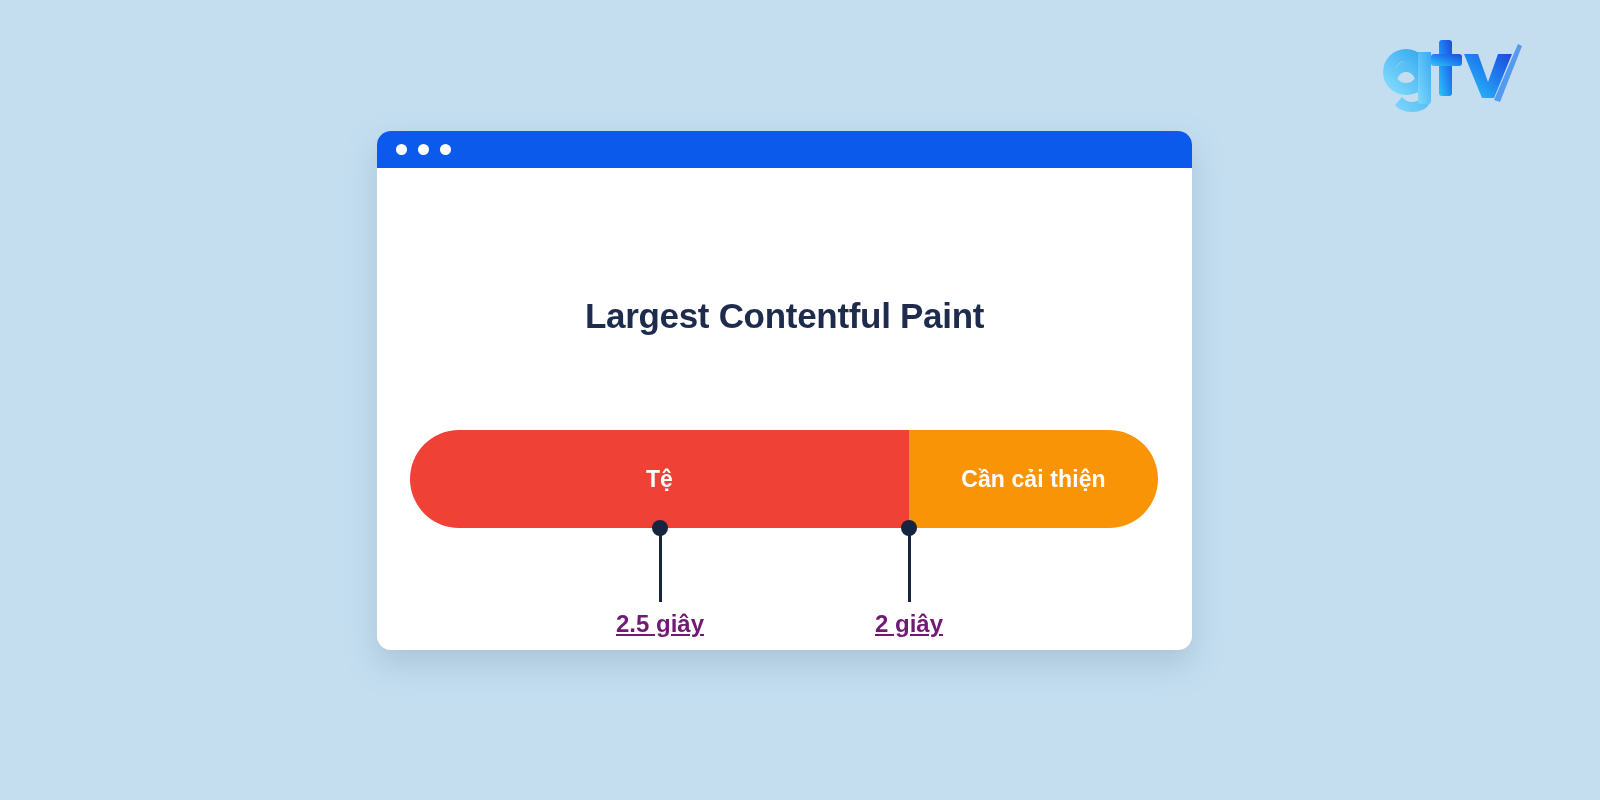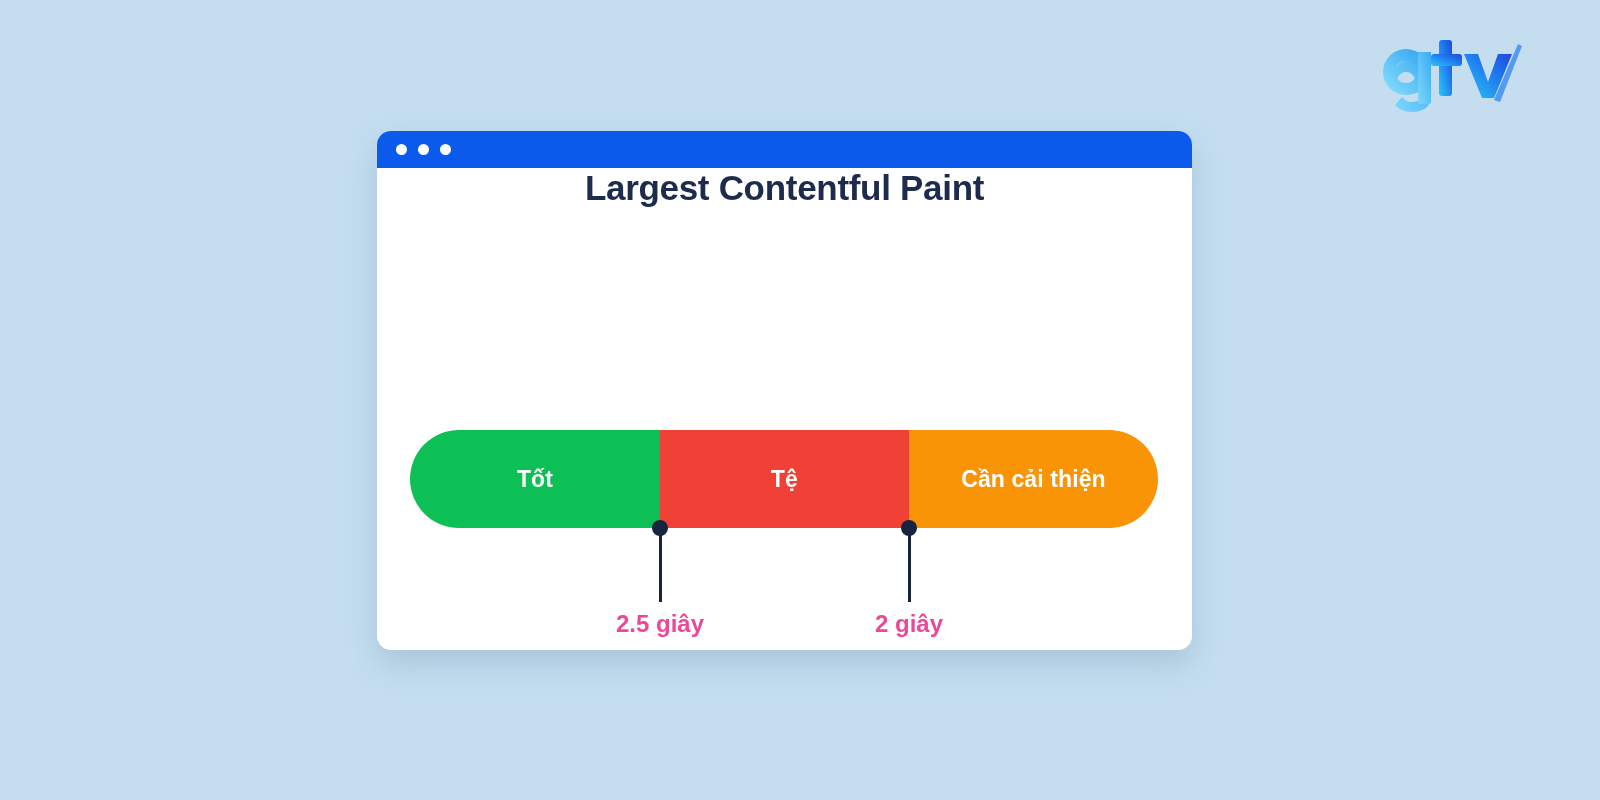--- a/index.html
+++ b/index.html
@@ -58,20 +58,21 @@
     height: 482px;
   }
 
   #page-title {
     text-align: center;
     color: #1d2b4c;
     font-size: 35px;
     font-weight: bold;
     letter-spacing: -0.3px;
     margin: 0;
+    padding-top: 128px;
   }
 
   
   #metric-bar {
     position: absolute;
     left: 33px;
     top: 262px;
     width: 748px;
     height: 98px;
     display: flex;
@@ -112,23 +113,24 @@
     top: 0;
     width: 3px;
     height: 74px;
     background: #16243f;
   }
   .marker-label {
     position: absolute;
     top: 82px;
     transform: translateX(-50%);
     white-space: nowrap;
-    color: #ec4899;
+    color: #701a75;
     font-size: 24px;
     font-weight: bold;
+    text-decoration: underline;
   }
 </style>
 </head>
 <body>
 
 <div id="brand-logo">
   <svg viewBox="0 0 140 82" width="140" height="82" aria-hidden="true">
     <defs>
       <linearGradient id="gtvGrad" x1="0" y1="1" x2="1" y2="0">
         <stop offset="0%" stop-color="#2bc8f7"></stop>
@@ -161,21 +163,20 @@
     <span class="window-dot"></span>
     <span class="window-dot"></span>
     <span class="window-dot"></span>
   </div>
 
   <div id="window-body">
 
     <h1 id="page-title">Largest Contentful Paint</h1>
 
     <div id="metric-bar">
-      <div class="bar-segment seg-good" style="flex:0 0 33.4%;">Tốt</div>
       <div class="bar-segment seg-poor" style="flex:1 1 auto;">Tệ</div>
       <div class="bar-segment seg-improve" style="flex:0 0 33.3%;">Cần cải thiện</div>
     </div>
 
     <div class="threshold-marker" style="left: 283px;">
       <span class="marker-line"></span>
       <span class="marker-dot"></span>
       <span class="marker-label">2.5 giây</span>
     </div>
 

